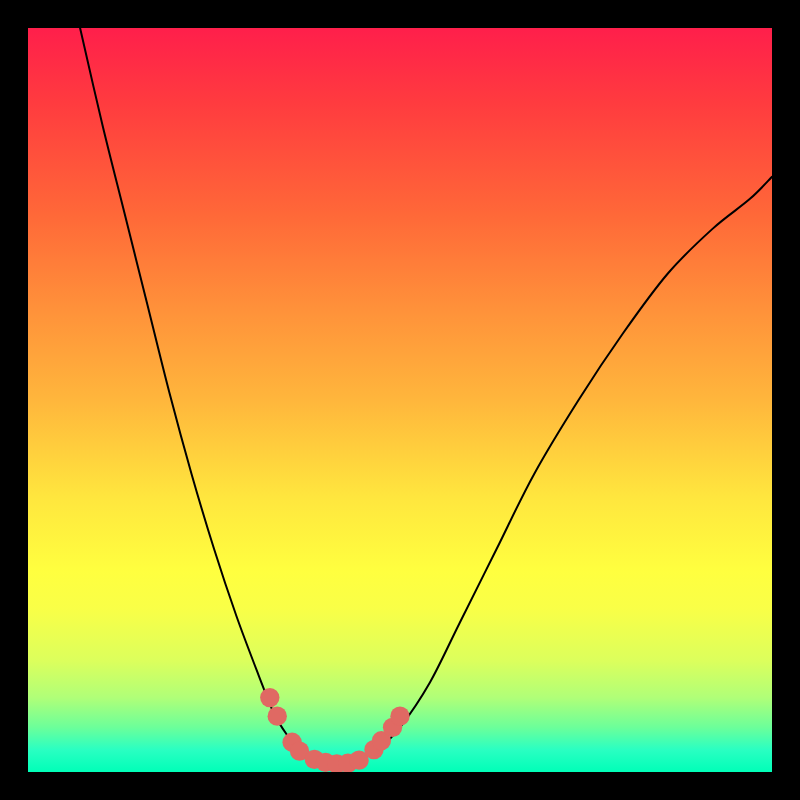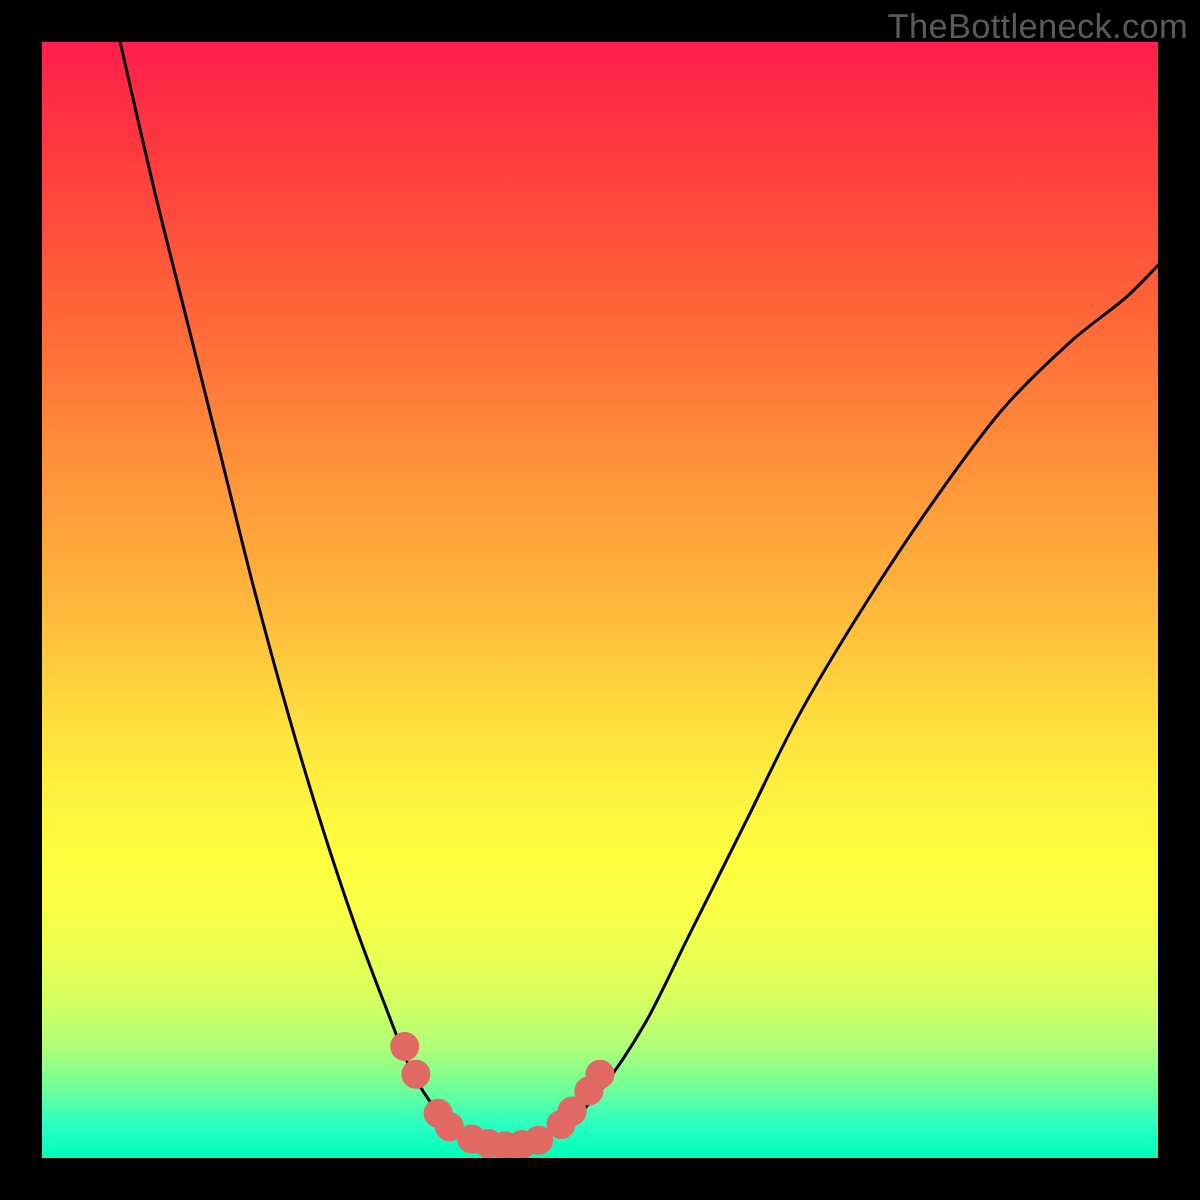--- a/index.html
+++ b/index.html
@@ -55,21 +55,20 @@
     left: 0;
     top: 0;
     width: 744px;
     height: 744px;
   }
 </style>
 </head>
 <body>
 
 <div class="frame">
-  <div class="watermark">TheBottleneck.com</div>
   <div class="plot">
     <svg class="curves" viewBox="0 0 744 744">
       <g id="series-layer">
           <path d="M 52.080000000000005 0 C 55.800000000000004 16.120000000000005, 66.96000000000001 65.72000000000003, 74.4 96.72000000000003 C 81.84 127.72000000000003, 89.28 156.24, 96.72 186 C 104.16 215.76, 111.60000000000001 245.51999999999998, 119.04 275.28 C 126.48 305.03999999999996, 133.92000000000002 336.04, 141.36 364.56 C 148.8 393.08, 156.24 420.36, 163.68 446.4 C 171.12 472.43999999999994, 178.56 497.23999999999995, 186 520.8 C 193.44 544.3599999999999, 200.88000000000002 566.68, 208.32000000000002 587.76 C 215.76000000000002 608.84, 224.44 631.16, 230.64 647.28 C 236.83999999999997 663.4, 240.80800000000002 674.5600000000001, 245.52 684.48 C 250.232 694.4, 254.57199999999997 700.5999999999999, 258.912 706.8 C 263.25199999999995 713, 267.592 717.9599999999999, 271.56 721.68 C 275.528 725.4, 280.86 727.88, 282.72 729.12" fill="none" stroke="#000000" stroke-width="2" stroke-linecap="round"></path>
           <path d="M 334.8 729.12 C 337.28000000000003 727.88, 343.48 726.64, 349.68 721.68 C 355.88 716.7199999999999, 363.32 710.52, 372 699.36 C 380.68 688.2, 391.84000000000003 672.08, 401.76000000000005 654.72 C 411.68000000000006 637.36, 420.36 617.5200000000001, 431.52 595.2 C 442.67999999999995 572.88, 456.32000000000005 545.5999999999999, 468.72 520.8 C 481.12 495.99999999999994, 492.28000000000003 471.2, 505.92 446.4 C 519.56 421.59999999999997, 535.68 395.56, 550.56 372 C 565.4399999999999 348.44, 580.32 326.12, 595.2 305.04 C 610.08 283.96000000000004, 624.96 262.88, 639.84 245.51999999999998 C 654.72 228.15999999999997, 670.84 213.28, 684.48 200.88 C 698.12 188.48, 711.76 179.8, 721.68 171.12 C 731.5999999999999 162.44, 740.28 152.51999999999995, 744 148.79999999999995" fill="none" stroke="#000000" stroke-width="2" stroke-linecap="round"></path>
           <path d="M 282.72 729.12 C 284.58000000000004 729.988, 290.16 733.212, 293.88 734.328 C 297.59999999999997 735.444, 301.31999999999994 735.568, 305.03999999999996 735.816 C 308.76 736.0640000000001, 312.47999999999996 736.0640000000001, 316.2 735.816 C 319.92 735.568, 324.26 735.444, 327.36 734.328 C 330.46000000000004 733.212, 333.56 729.988, 334.8 729.12" fill="none" stroke="#000000" stroke-width="2" stroke-linecap="round"></path>
         </g>
       <g id="marker-layer">
           <circle cx="241.8" cy="669.6" r="9.672" fill="#e06963"></circle>
           <circle cx="249.24" cy="688.2" r="9.672" fill="#e06963"></circle>

